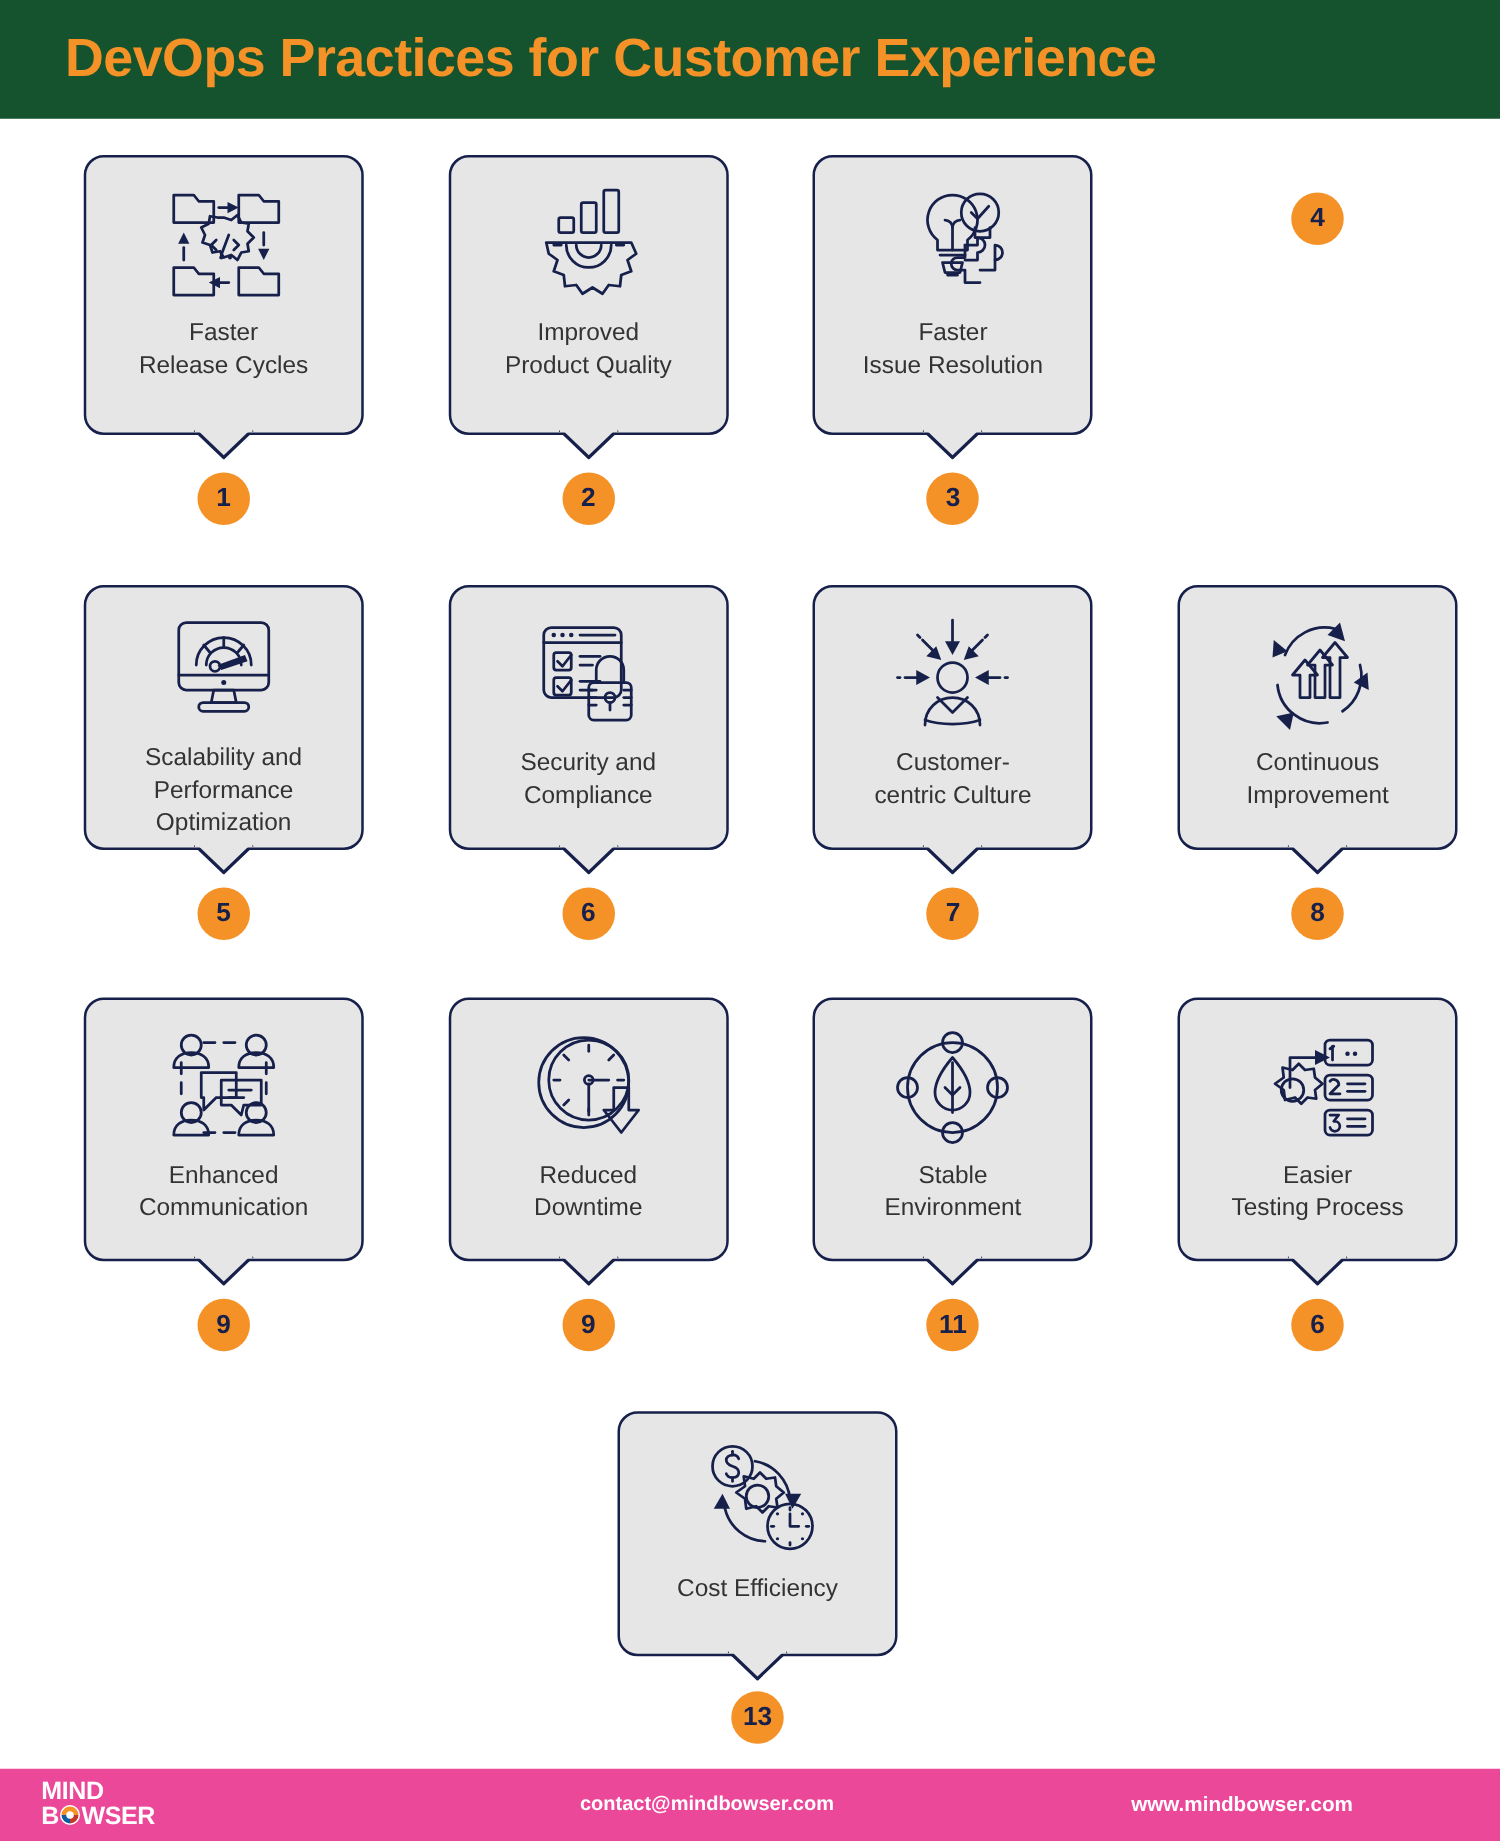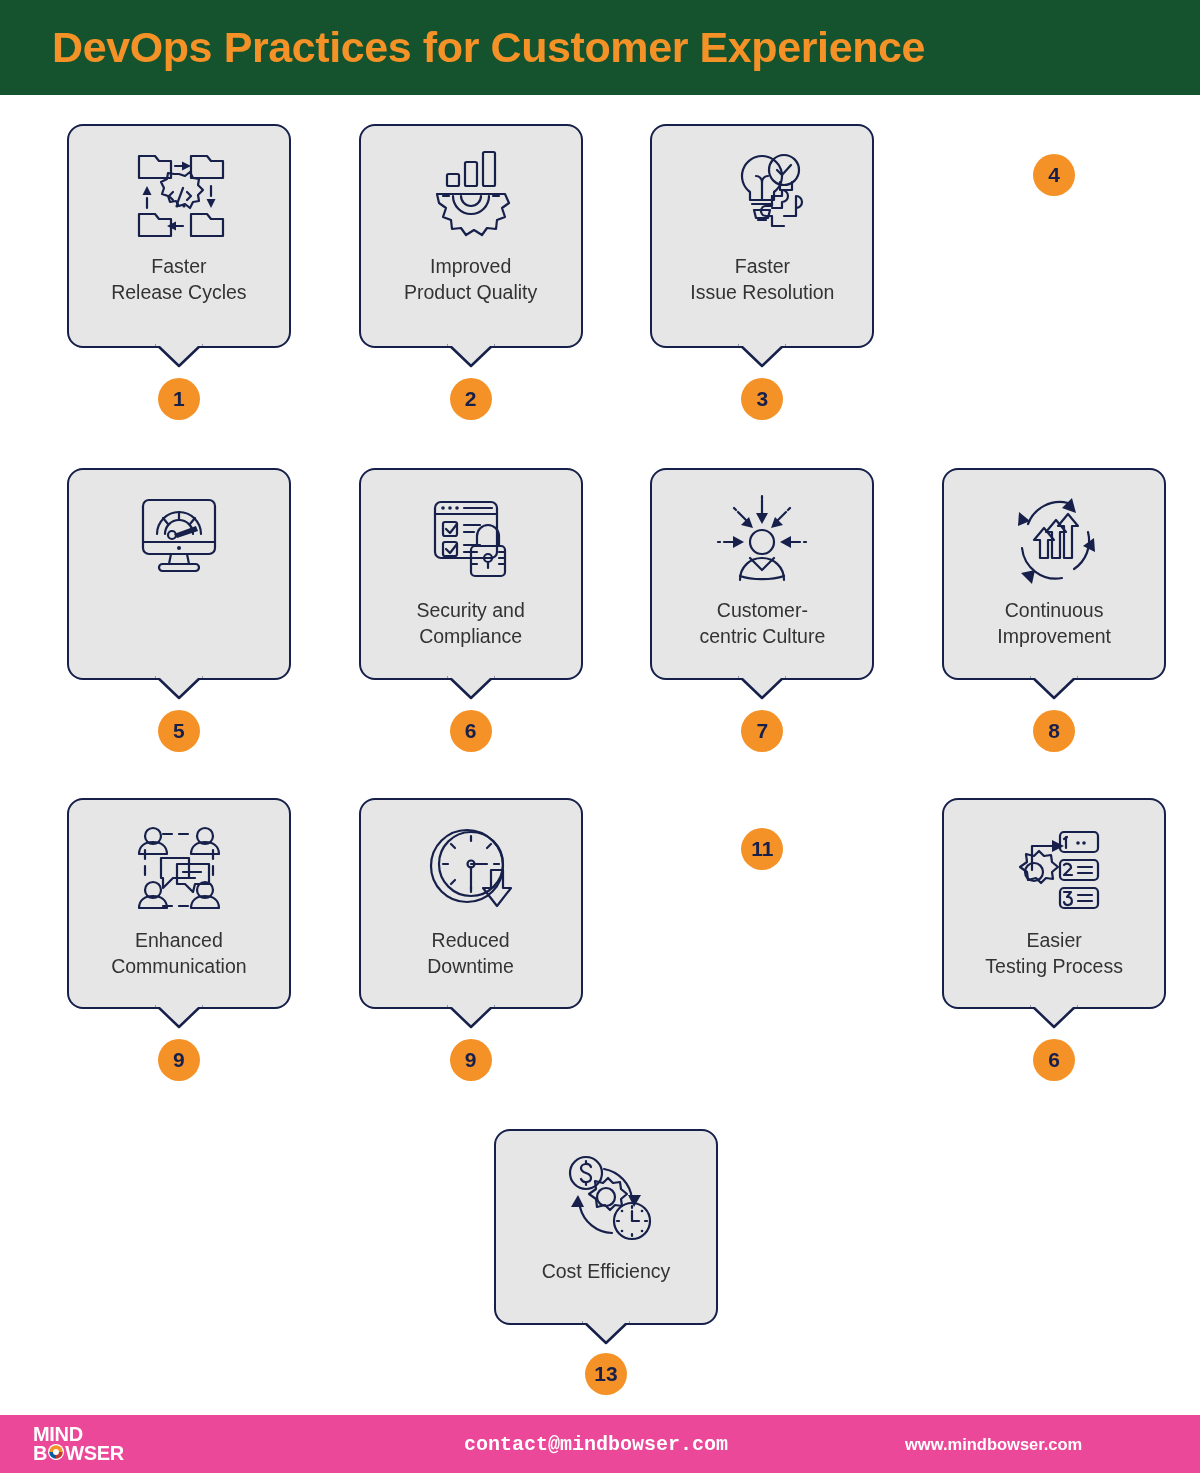--- a/index.html
+++ b/index.html
@@ -159,23 +159,23 @@
     letter-spacing: -0.3px;
     font-family: "Liberation Sans", sans-serif;
   }
   .logo-l2 { display: flex; align-items: center; }
   .logo-mark { display: inline-block; margin: 0 0px; }
 
   .footer-email {
     position: absolute;
     left: 464px;
     color: #ffffff;
-    font-size: 20px;
+    font-size: 16px;
     font-weight: bold;
-    font-family: Liberation Mono, monospace;
+    font-family: Liberation Sans, sans-serif;
   }
   .footer-web {
     position: absolute;
     left: 905px;
     color: #ffffff;
     font-size: 16.5px;
     font-weight: bold;
     font-family: "Liberation Sans", sans-serif;
   }
 
@@ -312,20 +312,23 @@
                 <rect class="ink" x="32" y="74" width="40" height="7" rx="3.5"></rect>
                 <path class="ink" d="M30 44a22 22 0 0 1 44 0"></path>
                 <path class="ink" d="M38 44a14 14 0 0 1 28 0"></path>
                 <path class="ink" d="M52 22v8"></path>
                 <path class="ink" d="M36 28l5 6"></path>
                 <path class="ink" d="M68 28l-5 6"></path>
                 <path class="ink-f" d="M47 44l22-8 2 5-21 7z"></path>
                 <circle class="ink" cx="45" cy="45" r="4"></circle>
               </svg>
             </div>
+            <div class="card-label">Scalability and
+Performance
+Optimization</div>
             <svg class="tail" viewBox="0 0 46 24">
               <path d="M0 0 L23 22 L46 0" fill="#e6e6e6" stroke="#16204a" stroke-width="2.5" stroke-linejoin="round"></path>
               <path d="M0 0 L46 0" stroke="#e6e6e6" stroke-width="4"></path>
             </svg>
           </div>
           <div class="badge">5</div>
         </div>
       </div>
 
       <div class="cell">
@@ -501,20 +504,41 @@
               <path d="M0 0 L23 22 L46 0" fill="#e6e6e6" stroke="#16204a" stroke-width="2.5" stroke-linejoin="round"></path>
               <path d="M0 0 L46 0" stroke="#e6e6e6" stroke-width="4"></path>
             </svg>
           </div>
           <div class="badge">9</div>
         </div>
       </div>
 
       <div class="cell">
         <div class="card-wrap">
+          <div class="card h3">
+            <div class="icon-box">
+              <svg width="104" height="100" viewBox="0 0 104 100">
+                <circle class="ink" cx="52" cy="50" r="36"></circle>
+                <circle class="ink" cx="52" cy="14" r="8" fill="#e6e6e6"></circle>
+                <circle class="ink" cx="52" cy="86" r="8" fill="#e6e6e6"></circle>
+                <circle class="ink" cx="16" cy="50" r="8" fill="#e6e6e6"></circle>
+                <circle class="ink" cx="88" cy="50" r="8" fill="#e6e6e6"></circle>
+                <path class="ink" d="M52 26c-12 14-14 22-14 28a14 14 0 0 0 28 0c0-6-2-14-14-28z"></path>
+                <path class="ink" d="M52 30v40"></path>
+                <path class="ink" d="M52 56l-6-6"></path>
+                <path class="ink" d="M52 56l6-6"></path>
+              </svg>
+            </div>
+            <div class="card-label">Stable
+Environment</div>
+            <svg class="tail" viewBox="0 0 46 24">
+              <path d="M0 0 L23 22 L46 0" fill="#e6e6e6" stroke="#16204a" stroke-width="2.5" stroke-linejoin="round"></path>
+              <path d="M0 0 L46 0" stroke="#e6e6e6" stroke-width="4"></path>
+            </svg>
+          </div>
           <div class="badge">11</div>
         </div>
       </div>
 
       <div class="cell">
         <div class="card-wrap">
           <div class="card h3">
             <div class="icon-box">
               <svg width="104" height="100" viewBox="0 0 104 100">
                 <path class="ink" d="M30 50V26h24"></path>

